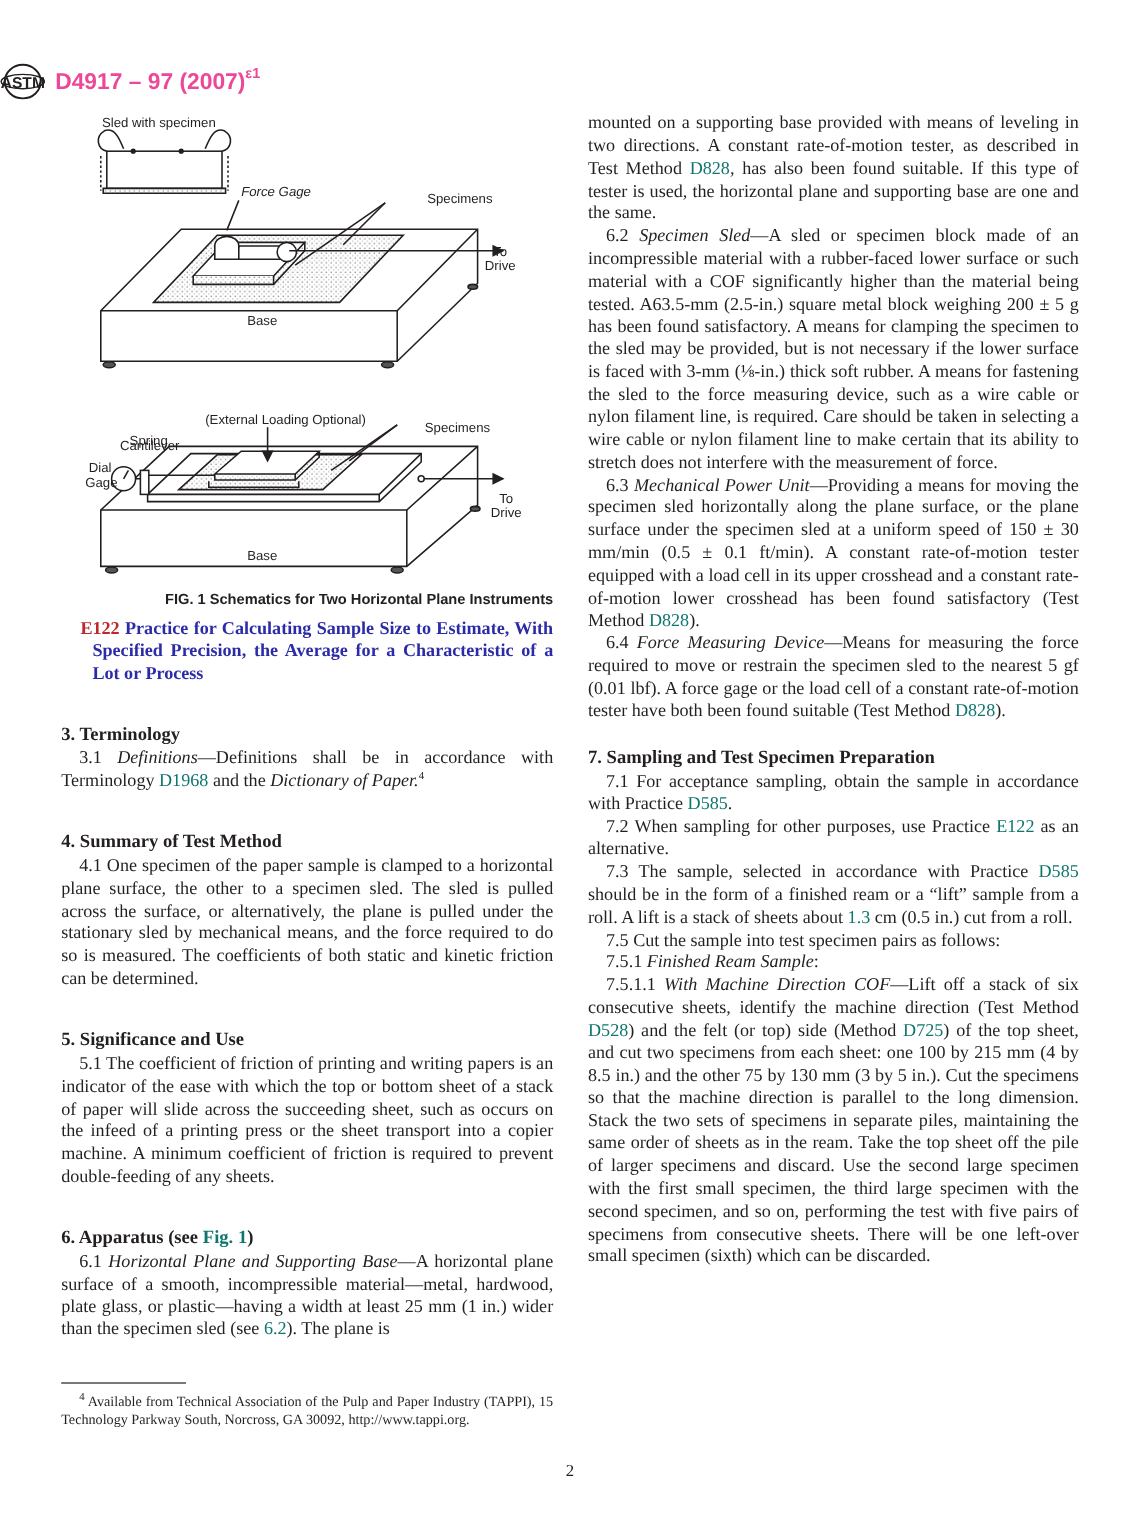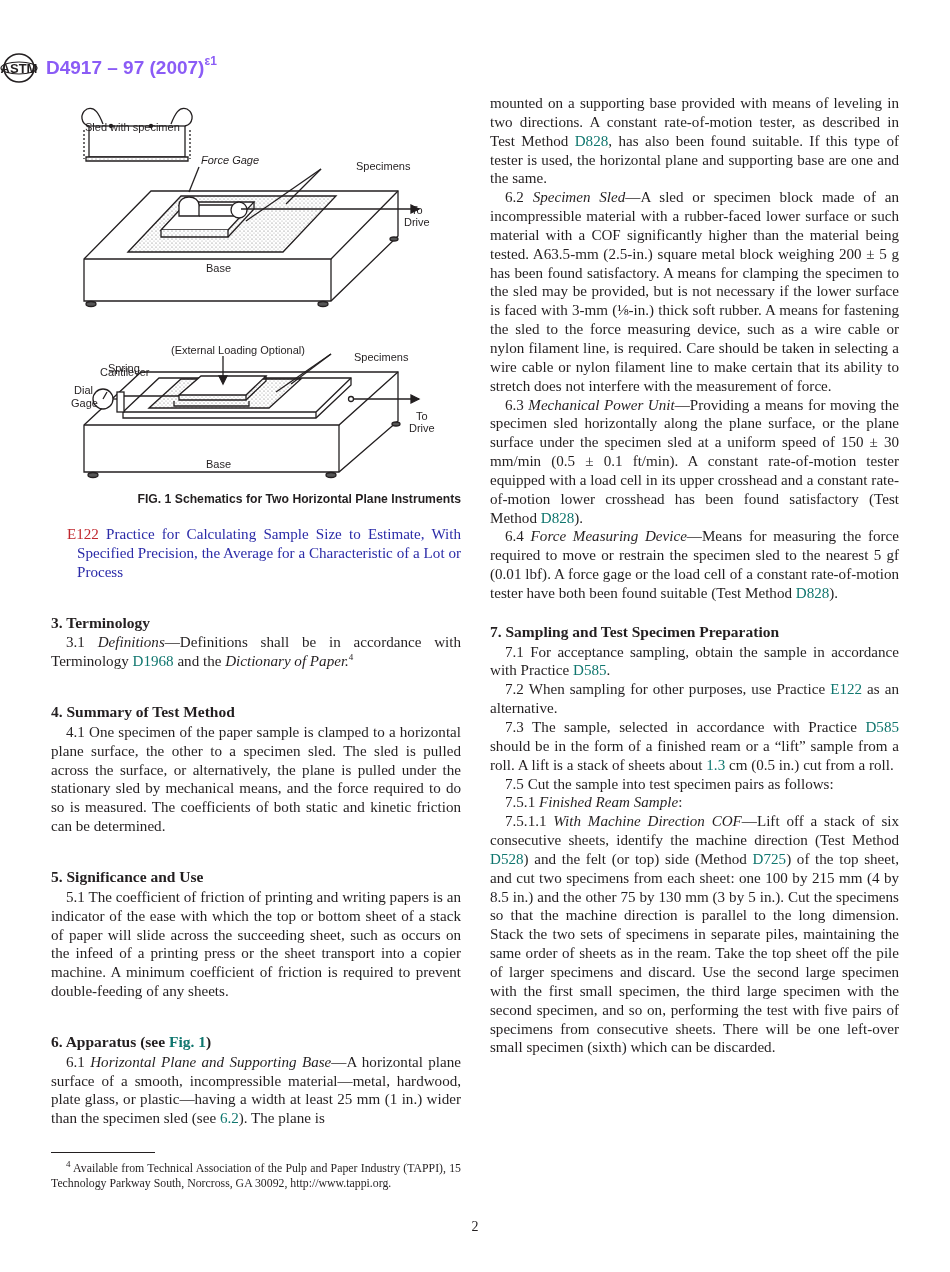--- a/index.html
+++ b/index.html
@@ -1,32 +1,32 @@
 <!DOCTYPE html>
 <html><head>
 <meta charset="utf-8">
 <style>
   * { box-sizing: border-box; margin: 0; padding: 0; }
   html, body { width: 950px; height: 1272px; background: #ffffff; overflow: hidden; }
   body { position: relative; font-family: "Liberation Serif", "DejaVu Serif", serif; color: #231f20; }
   .header { position: absolute; top: 52px; left: 0; width: 950px; text-align: left; }
   .header .logo { display: inline-block; vertical-align: middle; width: 38px; height: 32px; margin-right: 4px; }
-  .header .title { display: inline-block; vertical-align: middle; font-family: "Liberation Sans", "DejaVu Sans", sans-serif; font-weight: bold; font-size: 19px; color: #8b5cf6; }
+  .header .title { display: inline-block; vertical-align: middle; font-family: "Liberation Sans", "DejaVu Sans", sans-serif; font-weight: bold; font-size: 19px; color: #ec4899; }
   .header .title sup { font-size: 12px; position: relative; top: -2px; }
 
   .col { position: absolute; top: 94px; font-size: 15.1px; line-height: 18.85px; text-align: justify; }
   .col-left { left: 51px; width: 410px; }
   .col-right { left: 490px; width: 409px; }
 
   .fig { position: relative; width: 410px; height: 415px; }
   .fig svg { position: absolute; left: 0; top: 0; }
   .fig-caption { position: absolute; left: 0; top: 396px; width: 410px; text-align: right; font-family: "Liberation Sans", "DejaVu Sans", sans-serif; font-weight: bold; font-size: 12.2px; }
   .fig-label { position: absolute; font-family: "Liberation Sans", "DejaVu Sans", sans-serif; font-size: 11px; color: #231f20; line-height: 12px; }
 
-  .ref { margin-top: 16px; padding-left: 26px; text-indent: -10px; color: #2b2ba8; }
+  .ref { margin-top: 6px; padding-left: 26px; text-indent: -10px; color: #2b2ba8; font-weight: bold; }
   .ref .code { color: #c0272d; }
   h3 { font-size: 15.5px; font-weight: bold; margin-top: 32px; margin-bottom: 1px; text-align: left; }
   p { text-indent: 15px; }
   p.noindent { text-indent: 0; }
   .lnk { color: #0f766e; }
   i { font-style: italic; }
   sup.fn { font-size: 9px; vertical-align: super; line-height: 0; }
 
   .footnote-rule { position: absolute; left: 51px; top: 1152px; width: 104px; border-top: 1px solid #231f20; }
   .footnote { position: absolute; left: 51px; top: 1161px; width: 410px; font-size: 11.8px; line-height: 14.5px; text-align: justify; }
@@ -121,21 +121,21 @@
         <path d="M73 302 L128 302"></path>
 
         <path d="M300 305 L368 305"></path>
         <circle cx="300" cy="305" r="2.5" fill="#fff"></circle>
         <path d="M368 305 L360 301 L360 309 Z" fill="#231f20"></path>
 
         <path d="M280 260 L225 298"></path>
         <path d="M280 260 L240 290"></path>
       </g>
     </svg>
-    <span class="fig-label" style="left:34px; top:3px;margin-top:24px;">Sled with specimen</span>
+    <span class="fig-label" style="left:34px; top:3px;">Sled with specimen</span>
     <span class="fig-label" style="left:150px; top:60px;font-style:italic;">Force Gage</span>
     <span class="fig-label" style="left:305px; top:66px;">Specimens</span>
     <span class="fig-label" style="left:360px; top:110px;">To</span>
     <span class="fig-label" style="left:353px; top:122px;">Drive</span>
     <span class="fig-label" style="left:155px; top:168px;">Base</span>
     <span class="fig-label" style="left:49px; top:272px;">Cantilever</span>
     <span class="fig-label" style="left:57px; top:268px;">Spring</span>
     <span class="fig-label" style="left:120px; top:250px;">(External Loading Optional)</span>
     <span class="fig-label" style="left:303px; top:257px;">Specimens</span>
     <span class="fig-label" style="left:23px; top:290px;">Dial</span>

